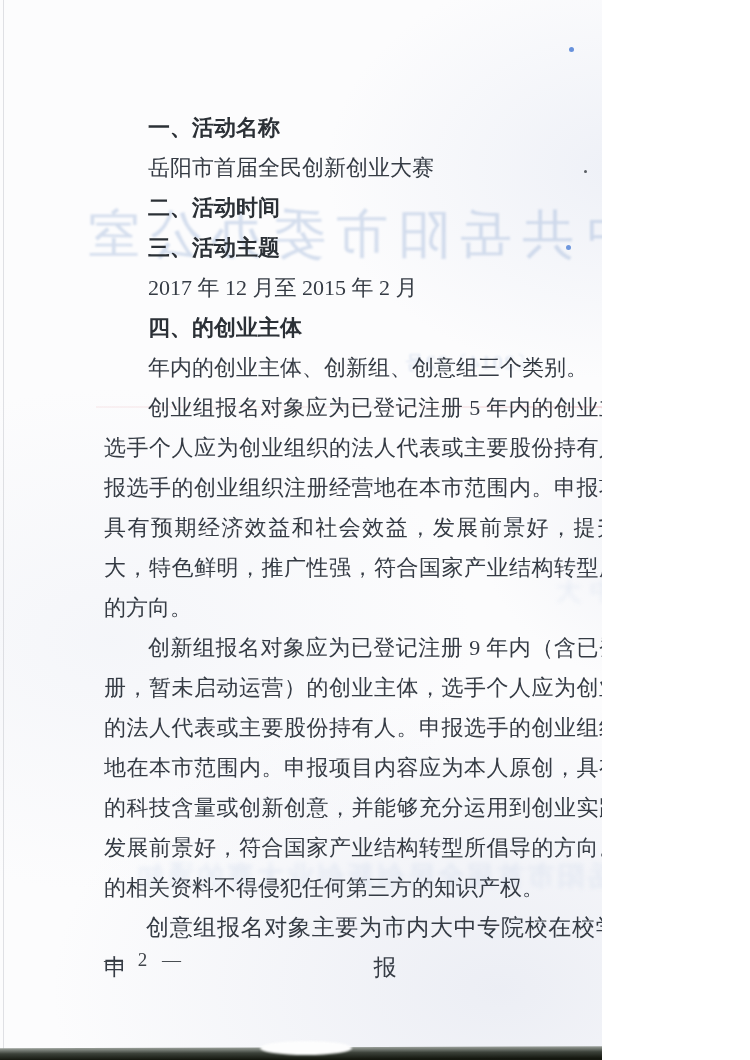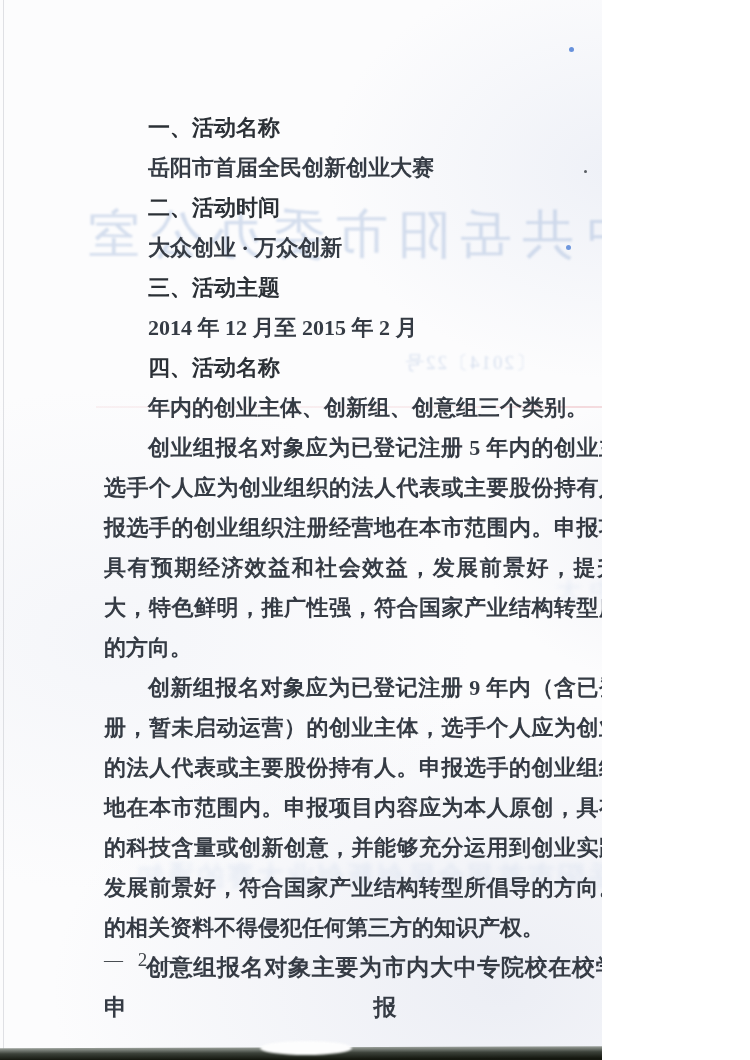--- a/index.html
+++ b/index.html
@@ -66,21 +66,21 @@
     color: #353b44;
     text-align: justify;
     z-index: 3;
   }
   #doc .h {
     font-family: "Liberation Sans", sans-serif;
     font-weight: bold;
     color: #2b3036;
     text-indent: 44px;
   }
-  #doc .p { text-indent: 44px; font-weight: bold; }
+  #doc .p { text-indent: 44px; }
   #doc .cut {
     font-size: 23px;
     text-indent: 42px;
     text-align-last: justify;
   }
   #page-number {
     position: absolute; left: 104px; top: 949px;
     font-size: 19px; letter-spacing: 5px;
     color: #40454b; z-index: 3;
   }
@@ -142,24 +142,23 @@
   <div class="bleed" id="bleed-letterhead">中共岳阳市委办公室</div>
   <div class="bleed" id="bleed-docnum">〔2014〕22号</div>
   <div class="bleed" id="bleed-mid">专中大</div>
   <div class="bleed" id="bleed-bottom">关于举办岳阳市首届全民创新创业大赛的通知</div>
   <div id="pink-rule-bleed"></div>
 
   <div id="doc">
     <div class="h">一、活动名称</div>
     <div class="p">岳阳市首届全民创新创业大赛</div>
     <div class="h">二、活动时间</div>
-    <div class="p">大众创业 · 万众创新</div>
     <div class="h">三、活动主题</div>
-    <div class="p">2014 年 12 月至 2015 年 2 月</div>
-    <div class="h">四、活动名称</div>
+    <div class="p">2017 年 12 月至 2015 年 2 月</div>
+    <div class="h">四、的创业主体</div>
     <div class="p">年内的创业主体、创新组、创意组三个类别。</div>
     <div class="p">创业组报名对象应为已登记注册 5 年内的创业主体，选手个人应为创业组织的法人代表或主要股份持有人。申报选手的创业组织注册经营地在本市范围内。申报项目应具有预期经济效益和社会效益，发展前景好，提升空间大，特色鲜明，推广性强，符合国家产业结构转型所倡导的方向。</div>
     <div class="p">创新组报名对象应为已登记注册 9 年内（含已登记注册，暂未启动运营）的创业主体，选手个人应为创业组织的法人代表或主要股份持有人。申报选手的创业组织注册地在本市范围内。申报项目内容应为本人原创，具有一定的科技含量或创新创意，并能够充分运用到创业实践中，发展前景好，符合国家产业结构转型所倡导的方向。提交的相关资料不得侵犯任何第三方的知识产权。</div>
     <div class="p cut">创意组报名对象主要为市内大中专院校在校学生，申报项</div>
   </div>
 
   <div id="page-number">— 2 —</div>
 
   <div class="artifact" id="fold-line"></div>
   <div class="artifact" id="left-edge-line"></div>

